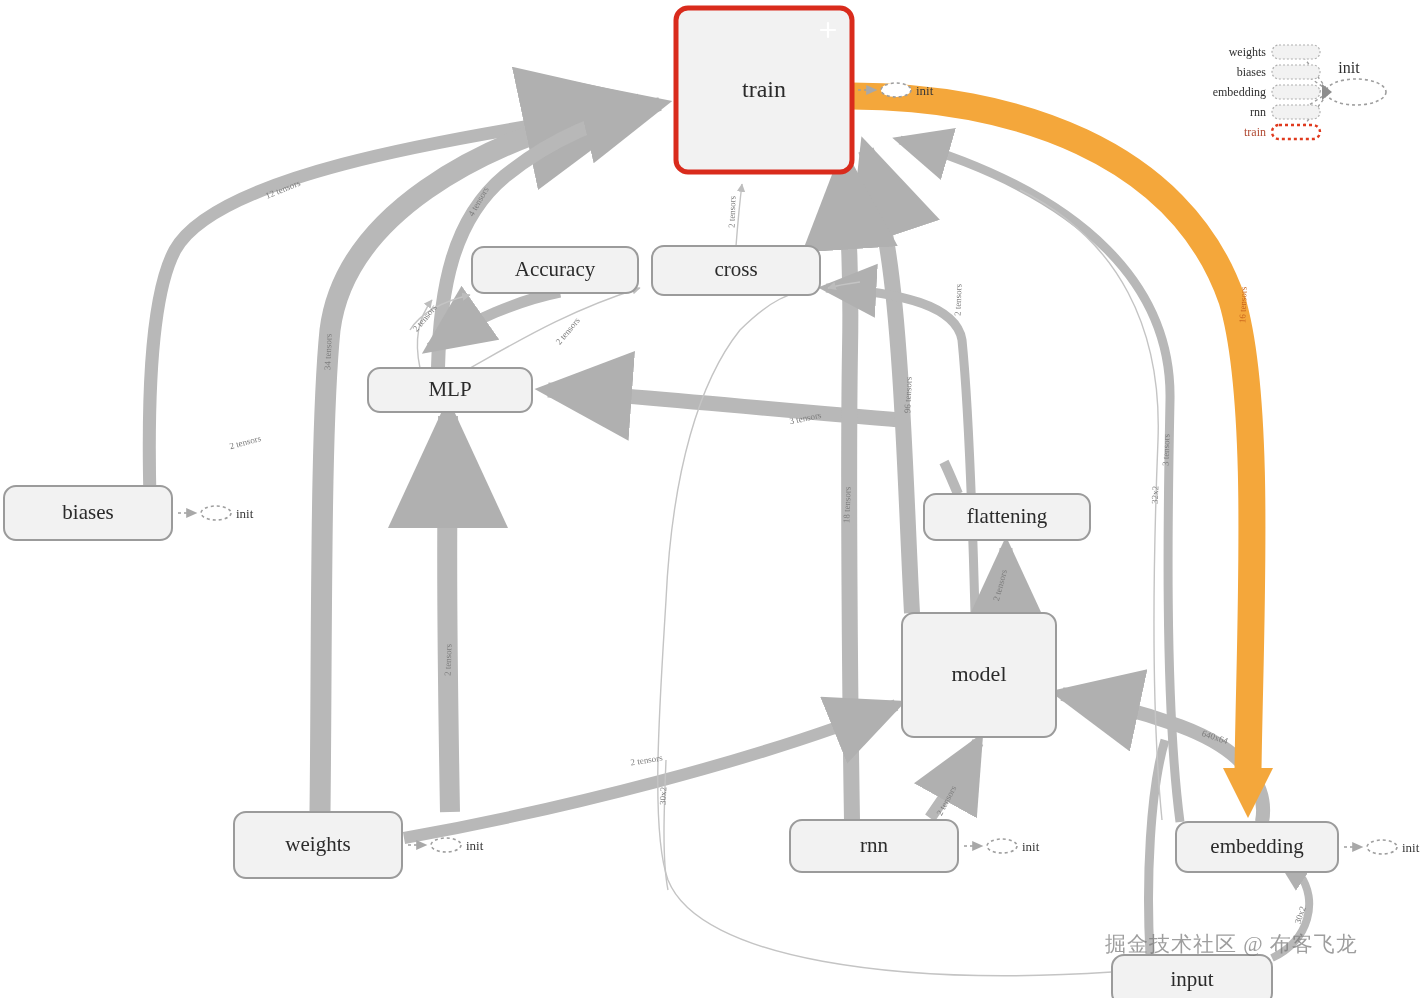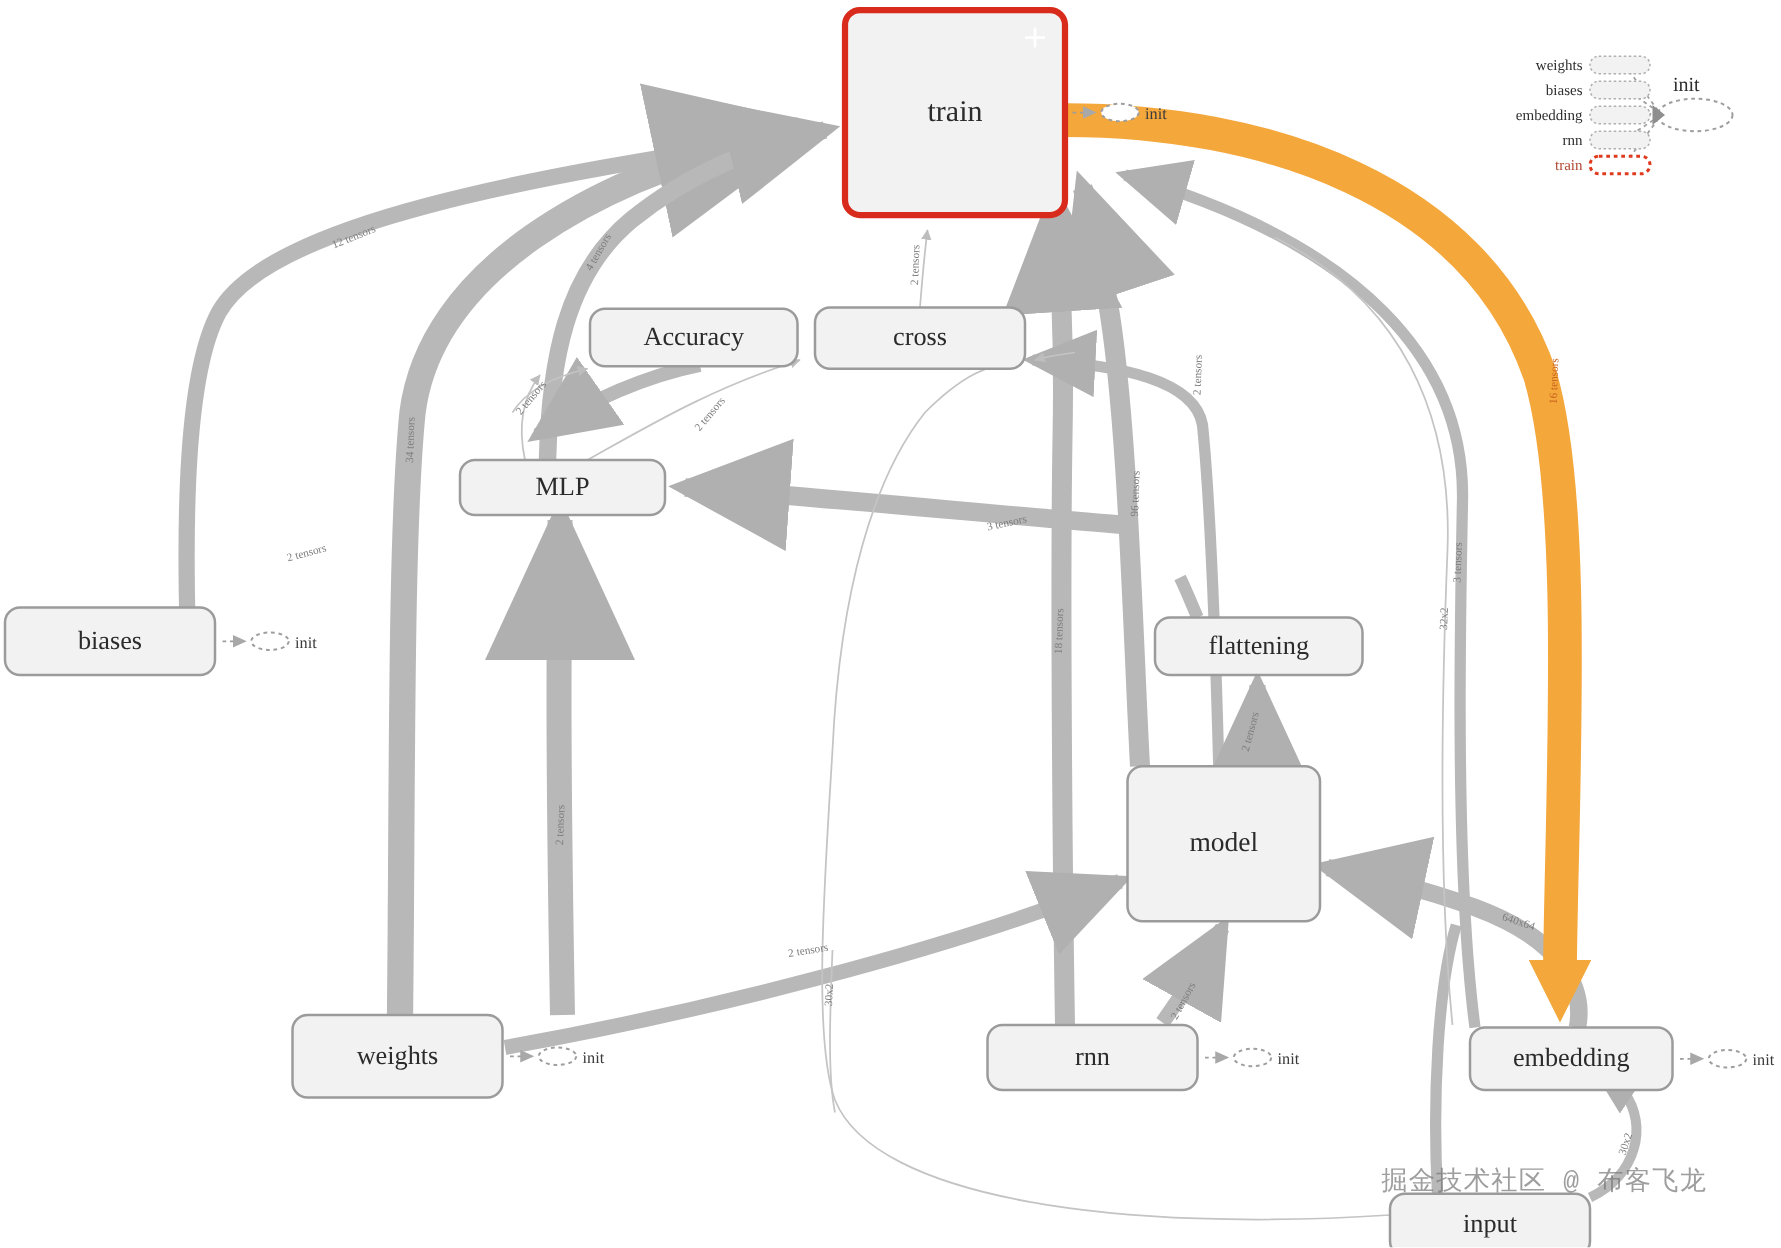--- a/index.html
+++ b/index.html
@@ -106,21 +106,21 @@
   }
   .plus-icon {
     stroke: #ffffff;
     stroke-width: 2.2;
     stroke-linecap: round;
   }
   #watermark {
     position: absolute;
     left: 1105px;
     top: 930px;
-    font-family: Liberation Mono, monospace;
+    font-family: Liberation Serif, serif;
     font-size: 21px;
     color: rgba(120,120,120,0.72);
     white-space: nowrap;
     letter-spacing: 1px;
     pointer-events: none;
   }
 </style>
 </head>
 <body>
 

